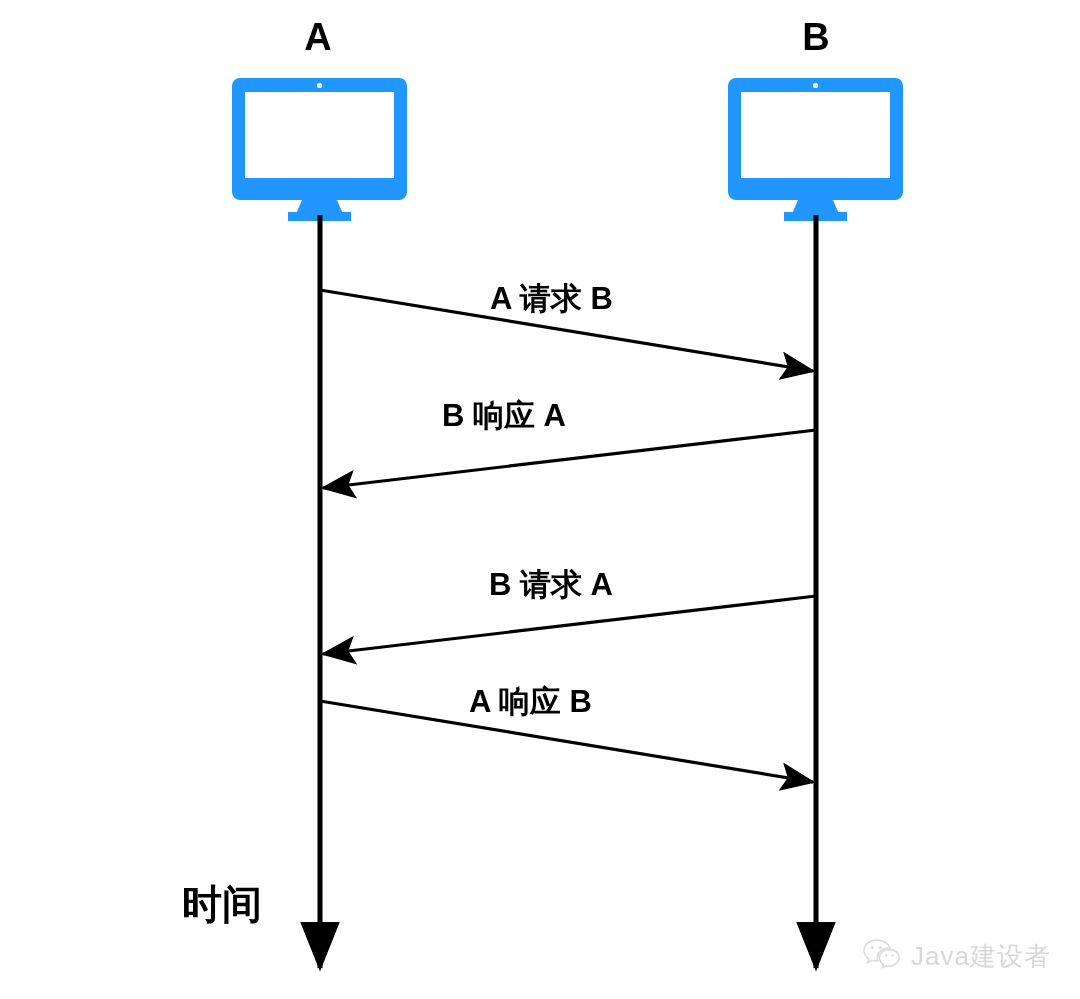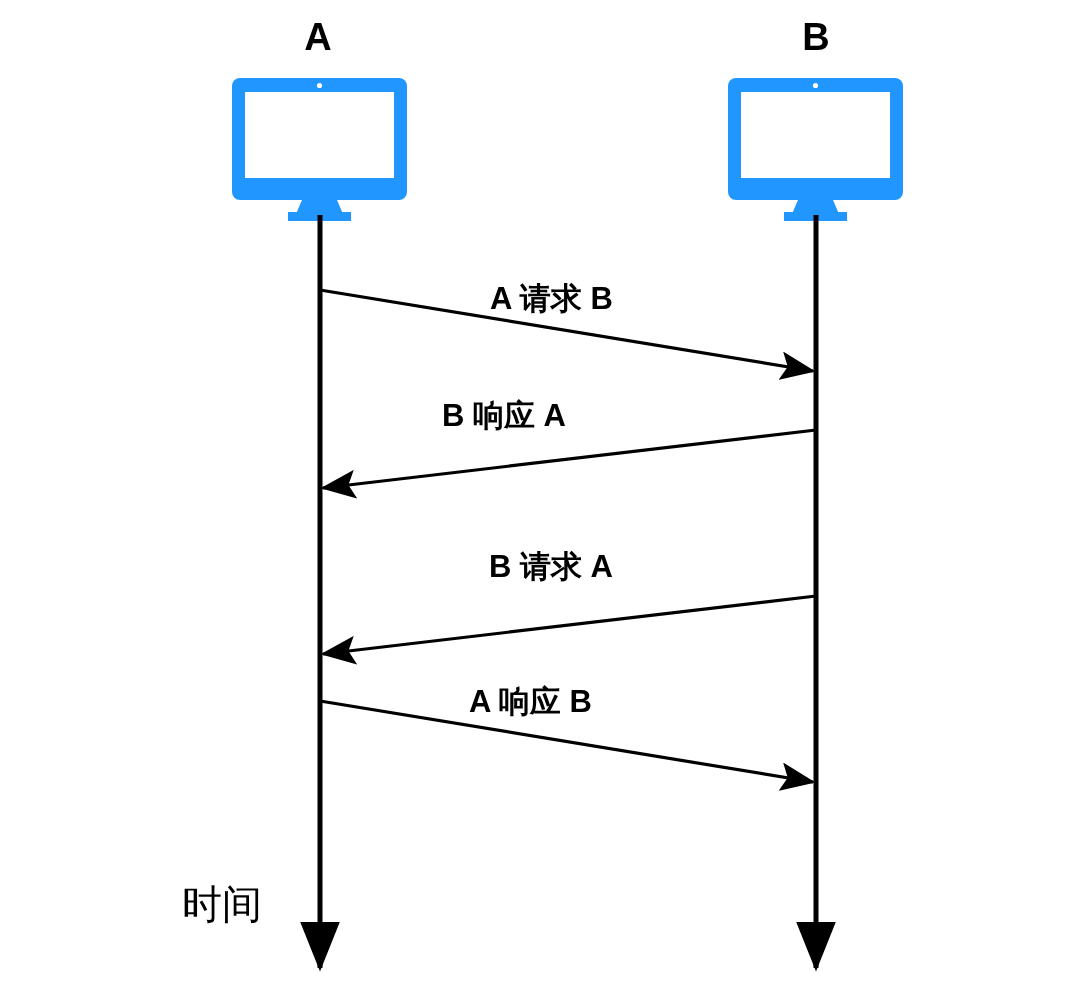--- a/index.html
+++ b/index.html
@@ -39,29 +39,29 @@
   .msg-label {
     position: absolute;
     font-size: 31px;
     font-weight: bold;
     color: #000000;
     white-space: nowrap;
     line-height: 1;
   }
   #msg-label-0 { left: 490px; top: 283px; text-align: center; }
   #msg-label-1 { left: 442px; top: 400px; }
-  #msg-label-2 { left: 489px; top: 551px; }
+  #msg-label-2 { left: 489px; top: 569px; }
   #msg-label-3 { left: 469px; top: 686px; }
 
   #time-axis-label {
     position: absolute;
     left: 182px;
     top: 884px;
     font-size: 40px;
-    font-weight: normal;
+    font-weight: bold;
     color: #000000;
     line-height: 1;
     white-space: nowrap;
   }
 
   #watermark {
     position: absolute;
     left: 862px;
     top: 938px;
     display: flex;
@@ -125,14 +125,32 @@
   <div class="actor-label" id="actor-a-label">A</div>
   <div class="actor-label" id="actor-b-label">B</div>
 
   <div class="msg-label" id="msg-label-0">A 请求 B</div>
   <div class="msg-label" id="msg-label-1">B 响应 A</div>
   <div class="msg-label" id="msg-label-2">B 请求 A</div>
   <div class="msg-label" id="msg-label-3">A 响应 B</div>
 
   <div id="time-axis-label">时间</div>
 
+  <div id="watermark">
+    <span class="wechat-icon">
+      <svg width="40" height="32" viewBox="0 0 40 32" xmlns="http://www.w3.org/2000/svg">
+        <path d="M14.5,2 C7.6,2 2,6.7 2,12.5 C2,15.8 3.9,18.8 6.8,20.7 L5.6,24.6 L10,22.3
+                 C11.4,22.7 12.9,22.9 14.5,22.9 C15,22.9 15.4,22.9 15.9,22.8
+                 C15.5,21.8 15.3,20.7 15.3,19.6 C15.3,14.1 20.6,9.7 27.1,9.7
+                 C27.4,9.7 27.7,9.7 28,9.7 C26.8,5.3 21.2,2 14.5,2 Z" fill="none" stroke="#dcdcdc" stroke-width="1.6"></path>
+        <circle cx="10.3" cy="9.4" r="1.5" fill="#dcdcdc"></circle>
+        <circle cx="18.3" cy="9.4" r="1.5" fill="#dcdcdc"></circle>
+        <path d="M27.3,11.4 C21.8,11.4 17.3,15.1 17.3,19.7 C17.3,22.4 18.9,24.8 21.3,26.3
+                 L20.4,29.6 L24.2,27.7 C25.2,28 26.2,28.1 27.3,28.1 C32.8,28.1 37.3,24.4
+                 37.3,19.7 C37.3,15.1 32.8,11.4 27.3,11.4 Z" fill="none" stroke="#dcdcdc" stroke-width="1.6"></path>
+        <circle cx="24.1" cy="17.6" r="1.2" fill="#dcdcdc"></circle>
+        <circle cx="30.5" cy="17.6" r="1.2" fill="#dcdcdc"></circle>
+      </svg>
+    </span>
+    <span id="watermark-text">Java建设者</span>
+  </div>
 
 </div>
 
 </body></html>

